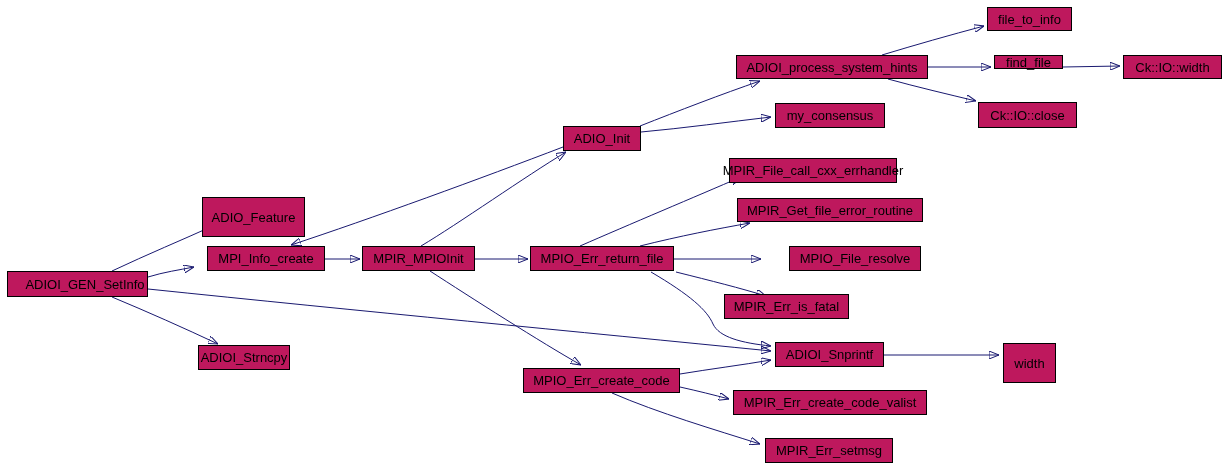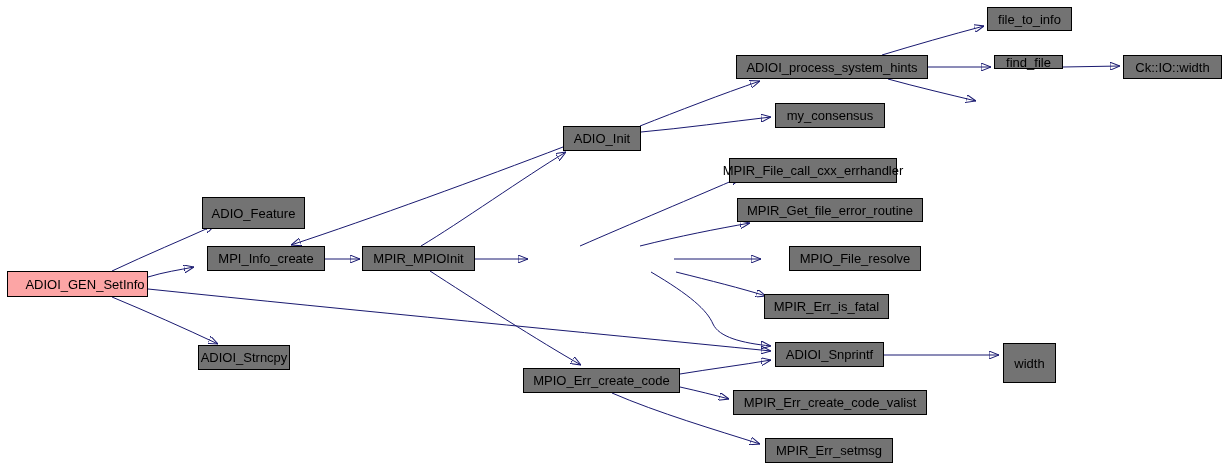--- a/index.html
+++ b/index.html
@@ -9,31 +9,31 @@
     background:#ffffff;
     font-family:"Liberation Sans", sans-serif;
     overflow:hidden;
   }
   #edge-layer{position:absolute;left:0;top:0;width:1227px;height:467px;}
   #edge-layer path{fill:none;stroke:#191970;stroke-width:1;}
   .node{
     position:absolute;
     box-sizing:border-box;
     border:1px solid #000000;
-    background:#737373;
+    background:#be185d;
     color:#000000;
     font-size:13px;
     text-align:center;
     white-space:nowrap;
     display:flex;
     align-items:center;
     justify-content:center;
     cursor:pointer;
   }
-  .node.root{background:#fca5a5;padding-left:15px;}
+  .node.root{background:#be185d;padding-left:15px;}
 </style>
 </head>
 <body>
 
 <div id="canvas">
 
   <svg id="edge-layer" width="1227" height="467" viewBox="0 0 1227 467" xmlns="http://www.w3.org/2000/svg">
     <defs>
       <marker id="arrow" viewBox="0 0 10 8" refX="10" refY="4" markerWidth="10" markerHeight="8" orient="auto" markerUnits="userSpaceOnUse">
         <path d="M0,0 L10,4 L0,8 z" fill="#191970" stroke="none"></path>
@@ -59,33 +59,35 @@
     <path d="M674,259 L761,259" marker-end="url(#arrow)"></path>
     <path d="M676,272 C712,281 740,288 766,296" marker-end="url(#arrow)"></path>
     <path d="M651,272 C690,295 707,310 713,324 C719,337 741,343 771,346" marker-end="url(#arrow)"></path>
     <path d="M680,374 C710,369 742,365 771,360" marker-end="url(#arrow)"></path>
     <path d="M680,387 C698,391 714,395 729,399" marker-end="url(#arrow)"></path>
     <path d="M612,393 C658,413 716,430 760,444" marker-end="url(#arrow)"></path>
     <path d="M884,355 L999,355" marker-end="url(#arrow)"></path>
   </svg>
 
   <div class="node root" style="left:7px;top:271px;width:141px;height:26px">ADIOI_GEN_SetInfo</div>
-  <div class="node" style="left:202px;top:197px;width:103px;height:32px">ADIO_Feature</div>
+  <div class="node" style="left:202px;top:197px;width:103px;height:40px">ADIO_Feature</div>
   <div class="node" style="left:207px;top:246px;width:118px;height:25px">MPI_Info_create</div>
   <div class="node" style="left:198px;top:345px;width:92px;height:25px">ADIOI_Strncpy</div>
   <div class="node" style="left:362px;top:246px;width:113px;height:25px">MPIR_MPIOInit</div>
   <div class="node" style="left:563px;top:126px;width:78px;height:25px">ADIO_Init</div>
+  <div class="node" style="left:530px;top:246px;width:144px;height:25px">MPIO_Err_return_file</div>
   <div class="node" style="left:523px;top:368px;width:157px;height:25px">MPIO_Err_create_code</div>
   <div class="node" style="left:736px;top:55px;width:192px;height:24px">ADIOI_process_system_hints</div>
   <div class="node" style="left:775px;top:103px;width:110px;height:25px">my_consensus</div>
   <div class="node" style="left:729px;top:158px;width:168px;height:25px">MPIR_File_call_cxx_errhandler</div>
   <div class="node" style="left:737px;top:198px;width:186px;height:24px">MPIR_Get_file_error_routine</div>
   <div class="node" style="left:789px;top:246px;width:132px;height:25px">MPIO_File_resolve</div>
-  <div class="node" style="left:764px;top:294px;width:125px;height:25px">MPIR_Err_is_fatal</div>
+  <div class="node" style="left:724px;top:294px;width:125px;height:25px">MPIR_Err_is_fatal</div>
   <div class="node" style="left:775px;top:342px;width:109px;height:25px">ADIOI_Snprintf</div>
   <div class="node" style="left:765px;top:438px;width:128px;height:25px">MPIR_Err_setmsg</div>
   <div class="node" style="left:733px;top:390px;width:194px;height:25px">MPIR_Err_create_code_valist</div>
   <div class="node" style="left:987px;top:7px;width:85px;height:24px">file_to_info</div>
   <div class="node" style="left:994px;top:55px;width:69px;height:14px">find_file</div>
+  <div class="node" style="left:978px;top:102px;width:99px;height:26px">Ck::IO::close</div>
   <div class="node" style="left:1123px;top:55px;width:99px;height:24px">Ck::IO::width</div>
   <div class="node" style="left:1003px;top:343px;width:53px;height:40px">width</div>
 
 </div>
 
 </body></html>

